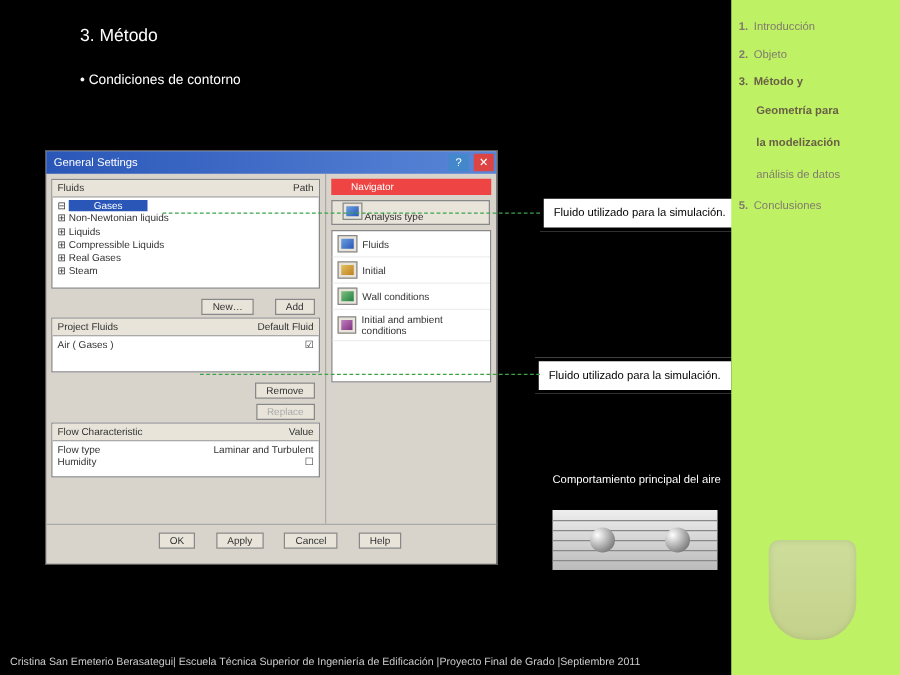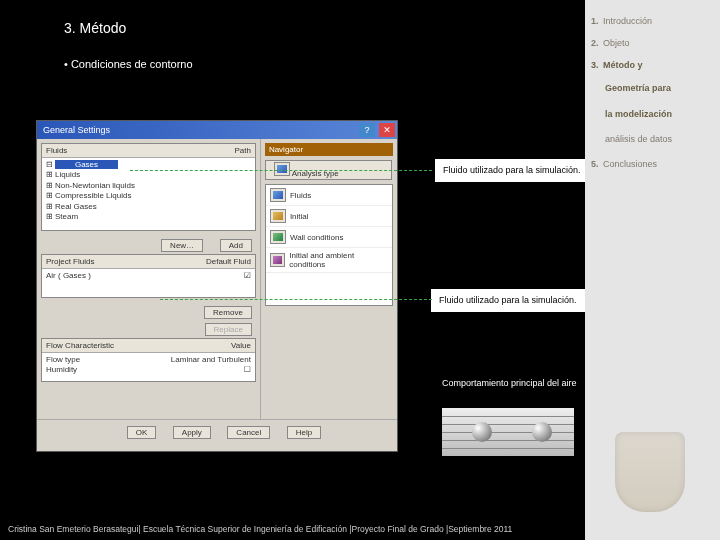--- a/index.html
+++ b/index.html
@@ -19,21 +19,21 @@
     width: 585px;
     height: 540px;
     background: #000;
   }
   .sidebar {
     position: absolute;
     left: 585px;
     top: 0;
     width: 135px;
     height: 540px;
-    background: #e5e5e5;
+    background: #bef264;
     color: #807a6e;
     font-size: 9px;
   }
   .sidebar ol {
     list-style: none;
     padding: 10px 6px 0 6px;
     margin: 0;
   }
   .sidebar li {
     padding: 6px 0;
@@ -158,24 +158,24 @@
     padding: 1px 8px;
     font-size: 8px;
     margin-left: 14px;
   }
   .btn-main-row {
     text-align: center;
     padding: 6px 0;
     border-top: 1px solid #aaa;
   }
   .nav-title {
-    background: #a16207;
-    color: #fff;
-    font-size: 8px;
-    padding: 2px 4px;
+    background: #ef4444;
+    color: #fff;
+    font-size: 8px;
+    padding: 2px 16px;
   }
   .nav-list {
     background: #fff;
     border: 1px solid #888;
     height: 120px;
     font-size: 8px;
   }
   .nav-item {
     display: flex;
     align-items: center;
@@ -263,22 +263,22 @@
     </div>
     <div class="dlg-body">
       <div class="dlg-left">
         <div class="panel" style="height:86px">
           <div class="panel-head">
             <span>Fluids</span>
             <span style="float:right">Path</span>
           </div>
           <div class="panel-body">
             <div>⊟ <span class="hl">Gases</span></div>
+            <div>⊞ <span>Non-Newtonian liquids</span></div>
             <div>⊞ <span>Liquids</span></div>
-            <div>⊞ <span>Non-Newtonian liquids</span></div>
             <div>⊞ <span>Compressible Liquids</span></div>
             <div>⊞ <span>Real Gases</span></div>
             <div>⊞ <span>Steam</span></div>
           </div>
         </div>
         <div class="btn-row">
           <span class="btn">New…</span>
           <span class="btn">Add</span>
         </div>
         <div class="panel" style="height:42px">

